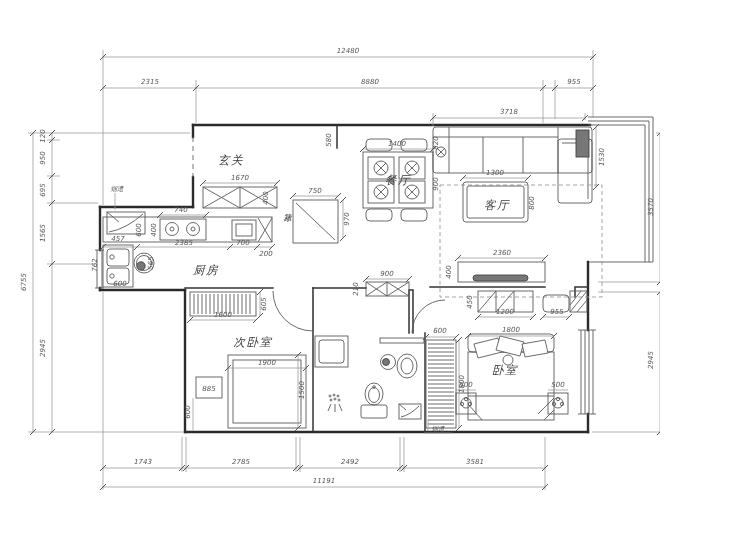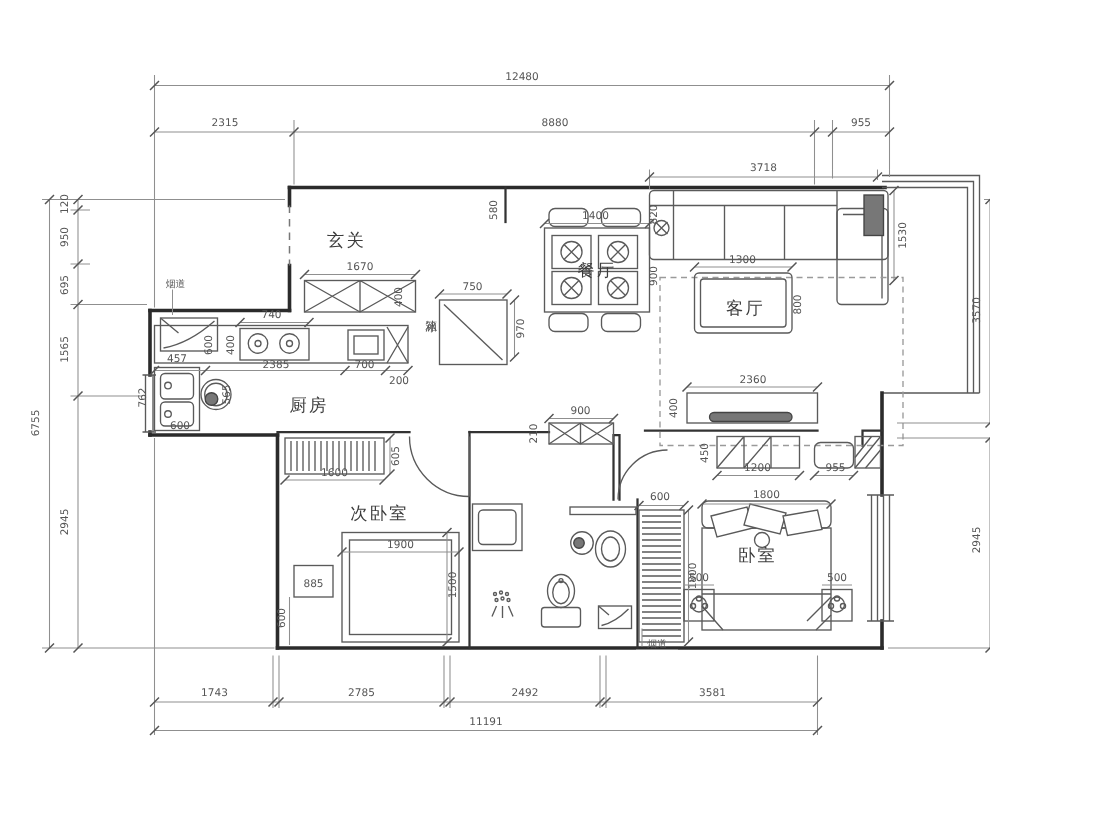--- a/index.html
+++ b/index.html
@@ -1,17 +1,17 @@
 <!DOCTYPE html>
 <html><head>
 <meta charset="utf-8">
 <style>
   html,body{margin:0;padding:0;background:#fff;}
   #stage{position:relative;width:660px;height:557px;background:#ffffff;overflow:hidden;
-         font-family:"DejaVu Sans",sans-serif;}
+         font-family:"DejaVu Sans",sans-serif;font-style:italic;}
   svg{position:absolute;left:0;top:0;}
   .w  {stroke:#2b2b2b;stroke-width:2.4;fill:none;stroke-linecap:square;}
   .w2 {stroke:#333;stroke-width:1.5;fill:none;stroke-linecap:square;}
   .f  {stroke:#5a5a5a;stroke-width:0.9;fill:none;}
   .ff {stroke:#5a5a5a;stroke-width:0.9;fill:#fff;}
   .dk {stroke:#444;stroke-width:0.9;fill:#777;}
   .dl {stroke:#8f8f8f;stroke-width:0.7;fill:none;}
   .tk {stroke:#555;stroke-width:1;fill:none;}
   .dash{stroke:#777;stroke-width:1;stroke-dasharray:5 4;fill:none;}
   .rug{stroke:#9a9a9a;stroke-width:0.9;stroke-dasharray:4 3;fill:none;}

